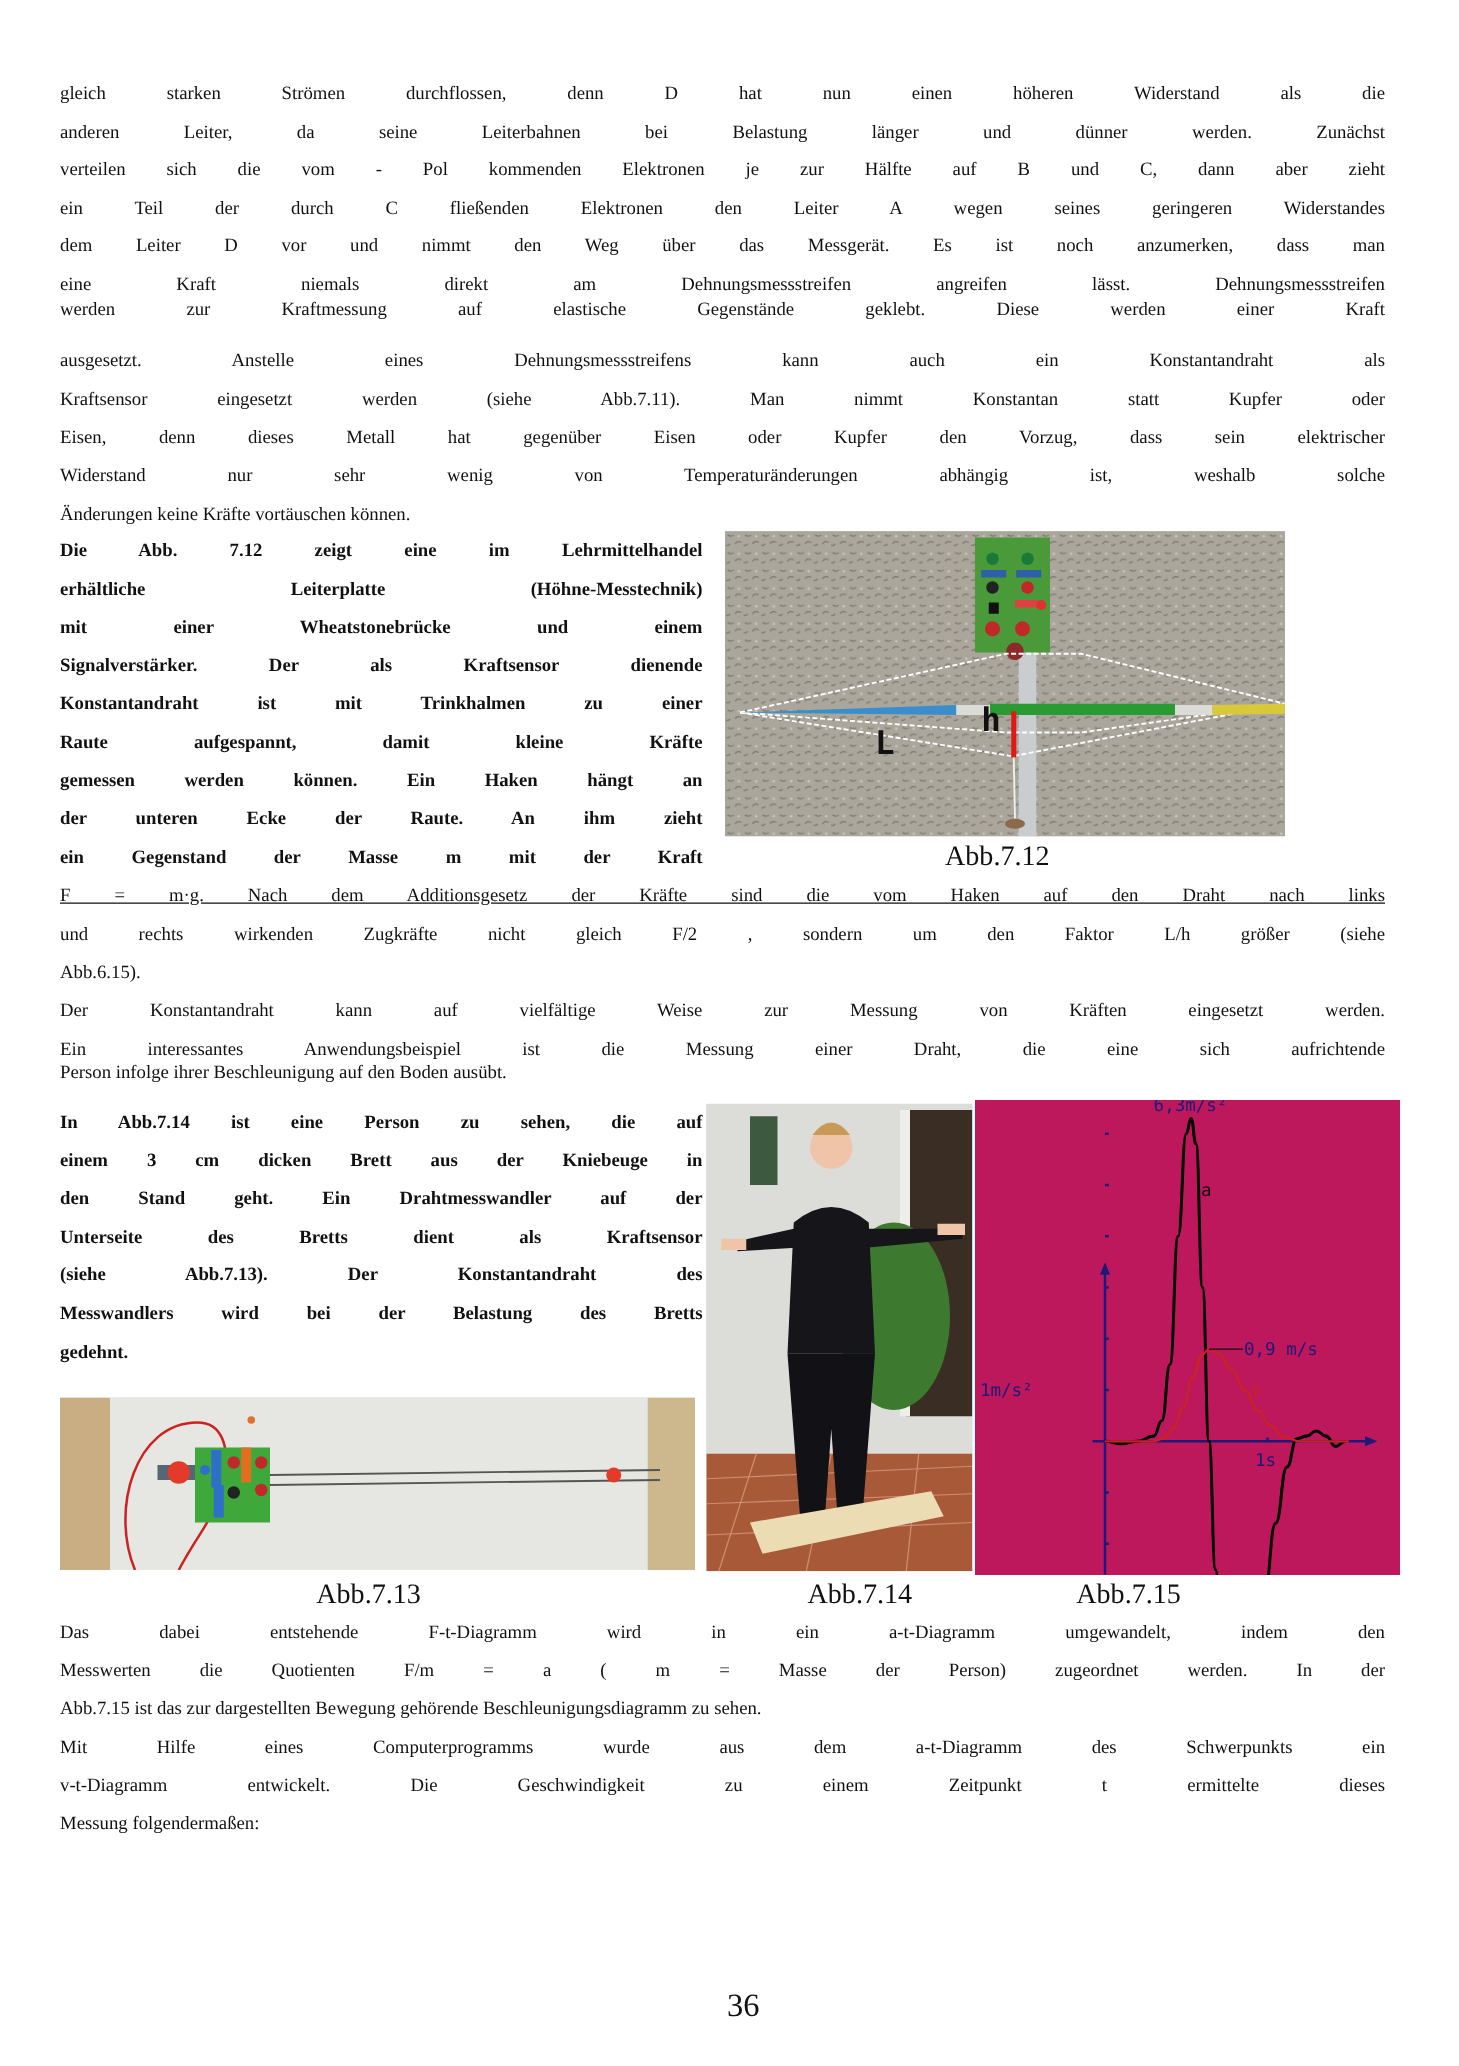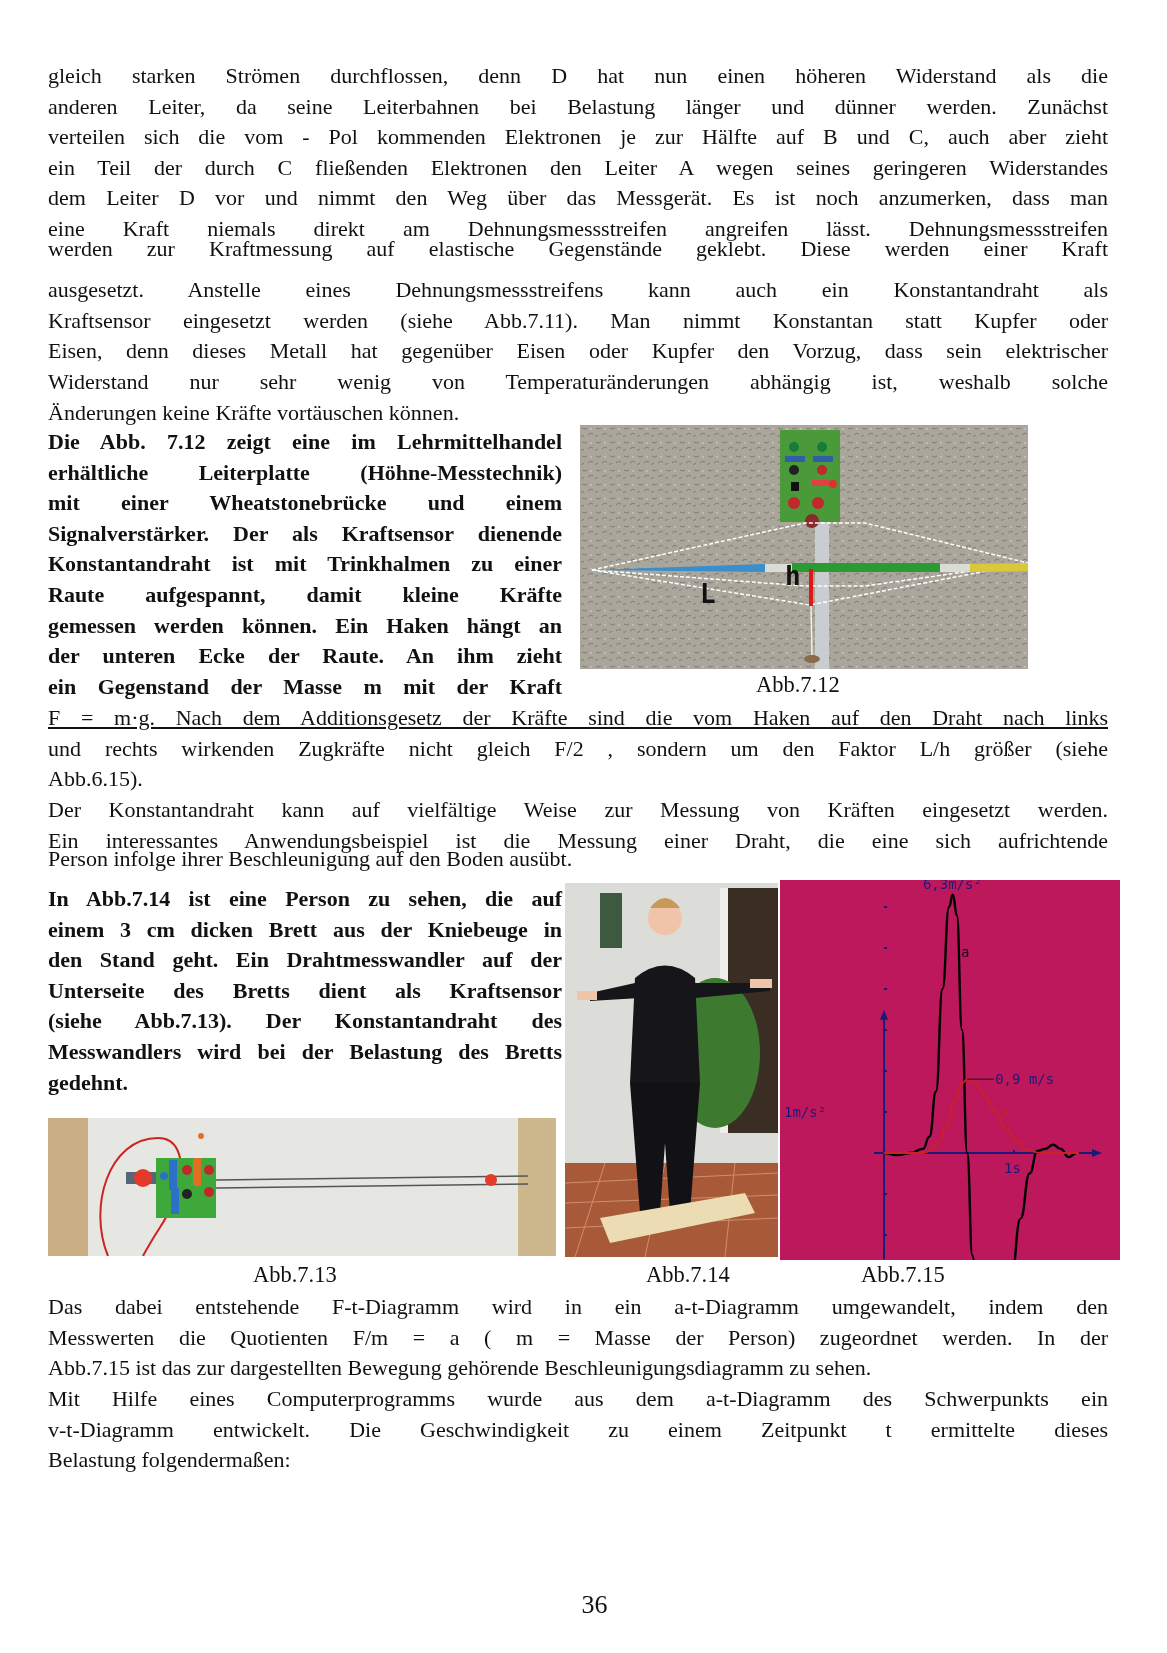--- a/index.html
+++ b/index.html
@@ -1,34 +1,34 @@
 <!DOCTYPE html>
 <html><head>
 <meta charset="utf-8">
 <style>
   html, body { margin:0; padding:0; background:#ffffff; }
   body { width:1167px; height:1653px; position:relative; overflow:hidden;
          font-family:"Liberation Serif", "DejaVu Serif", serif; color:#111; }
-  .line { position:absolute; left:48px; font-size:22px; line-height:31px; white-space:nowrap;
+  .line { position:absolute; left:48px; font-size:15px; line-height:31px; white-space:nowrap;
           text-align:justify; text-align-last:justify; }
   .full { width:1060px; }
   .half { width:544px;font-weight:bold; }
   .last { text-align-last:left; }
   .caption { position:absolute; font-size:22.5px; white-space:nowrap; }
   .photo { position:absolute; overflow:hidden; }
   #pagenum { position:absolute; left:0; width:1167px; top:1590px; text-align:center; font-size:26px;padding-left:11px; }
   svg text { font-family:"DejaVu Sans Mono", monospace; }
 </style>
 </head>
 <body>
 
 <div id="p1">
     <div class="line full" style="top: 60px; width: 1060px; text-align-last: justify;">gleich starken Strömen durchflossen, denn D hat nun einen höheren Widerstand als die</div>
     <div class="line full" style="top: 90.6px; width: 1060px; text-align-last: justify;">anderen Leiter, da seine Leiterbahnen bei Belastung länger und dünner werden. Zunächst</div>
-    <div class="line full" style="top: 121.2px; width: 1060px; text-align-last: justify;">verteilen sich die vom - Pol kommenden Elektronen je zur Hälfte auf B und C, auch aber zieht</div>
+    <div class="line full" style="top: 121.2px; width: 1060px; text-align-last: justify;">verteilen sich die vom - Pol kommenden Elektronen je zur Hälfte auf B und C, dann aber zieht</div>
     <div class="line full" style="top: 151.8px; width: 1060px; text-align-last: justify;">ein Teil der durch C fließenden Elektronen den Leiter A wegen seines geringeren Widerstandes</div>
     <div class="line full" style="top: 182.4px; width: 1060px; text-align-last: justify;">dem Leiter  D vor und nimmt den Weg über das Messgerät. Es ist noch anzumerken, dass man</div>
     <div class="line full" style="top: 213px; width: 1060px; text-align-last: justify;">eine Kraft  niemals direkt am Dehnungsmessstreifen angreifen lässt. Dehnungsmessstreifen</div>
     <div class="line full" style="top: 233px; width: 1060px; text-align-last: justify;">werden zur Kraftmessung  auf elastische Gegenstände geklebt. Diese werden einer Kraft</div>
     <div class="line full" style="top: 274.2px; width: 1060px; text-align-last: justify;">ausgesetzt. Anstelle eines  Dehnungsmessstreifens kann auch ein Konstantandraht als</div>
     <div class="line full" style="top: 304.8px; width: 1060px; text-align-last: justify;">Kraftsensor eingesetzt werden (siehe Abb.7.11). Man nimmt Konstantan statt Kupfer oder</div>
     <div class="line full" style="top: 335.4px; width: 1060px; text-align-last: justify;">Eisen, denn dieses Metall hat gegenüber Eisen oder Kupfer  den Vorzug, dass sein elektrischer</div>
     <div class="line full" style="top: 366px; width: 1060px; text-align-last: justify;">Widerstand nur sehr wenig von Temperaturänderungen abhängig ist, weshalb solche</div>
     <div class="line full last" style="top: 396.6px; width: 1060px; text-align-last: auto;">Änderungen keine  Kräfte vortäuschen können.</div>
   </div>
@@ -207,16 +207,16 @@
 <div class="caption" style="left:861px; top:1262px;">Abb.7.15</div>
 
 <div id="p6">
     <div class="line full" style="top: 1291px; width: 1060px; text-align-last: justify;">Das dabei entstehende F-t-Diagramm wird in ein a-t-Diagramm umgewandelt, indem den</div>
     <div class="line full" style="top: 1321.6px; width: 1060px; text-align-last: justify;">Messwerten die Quotienten F/m = a ( m = Masse der Person) zugeordnet werden.  In der</div>
     <div class="line full last" style="top: 1352.2px; width: 1060px; text-align-last: auto;">Abb.7.15 ist das zur dargestellten Bewegung gehörende Beschleunigungsdiagramm zu sehen.</div>
   </div>
 <div id="p7">
     <div class="line full" style="top: 1383px; width: 1060px; text-align-last: justify;">Mit Hilfe eines Computerprogramms wurde  aus dem  a-t-Diagramm des Schwerpunkts ein</div>
     <div class="line full" style="top: 1413.6px; width: 1060px; text-align-last: justify;">v-t-Diagramm entwickelt. Die Geschwindigkeit zu einem Zeitpunkt t ermittelte dieses</div>
-    <div class="line full last" style="top: 1444.2px; width: 1060px; text-align-last: auto;">Belastung folgendermaßen:</div>
+    <div class="line full last" style="top: 1444.2px; width: 1060px; text-align-last: auto;">Messung folgendermaßen:</div>
   </div>
 
 <div id="pagenum">36</div>
 
 </body></html>

